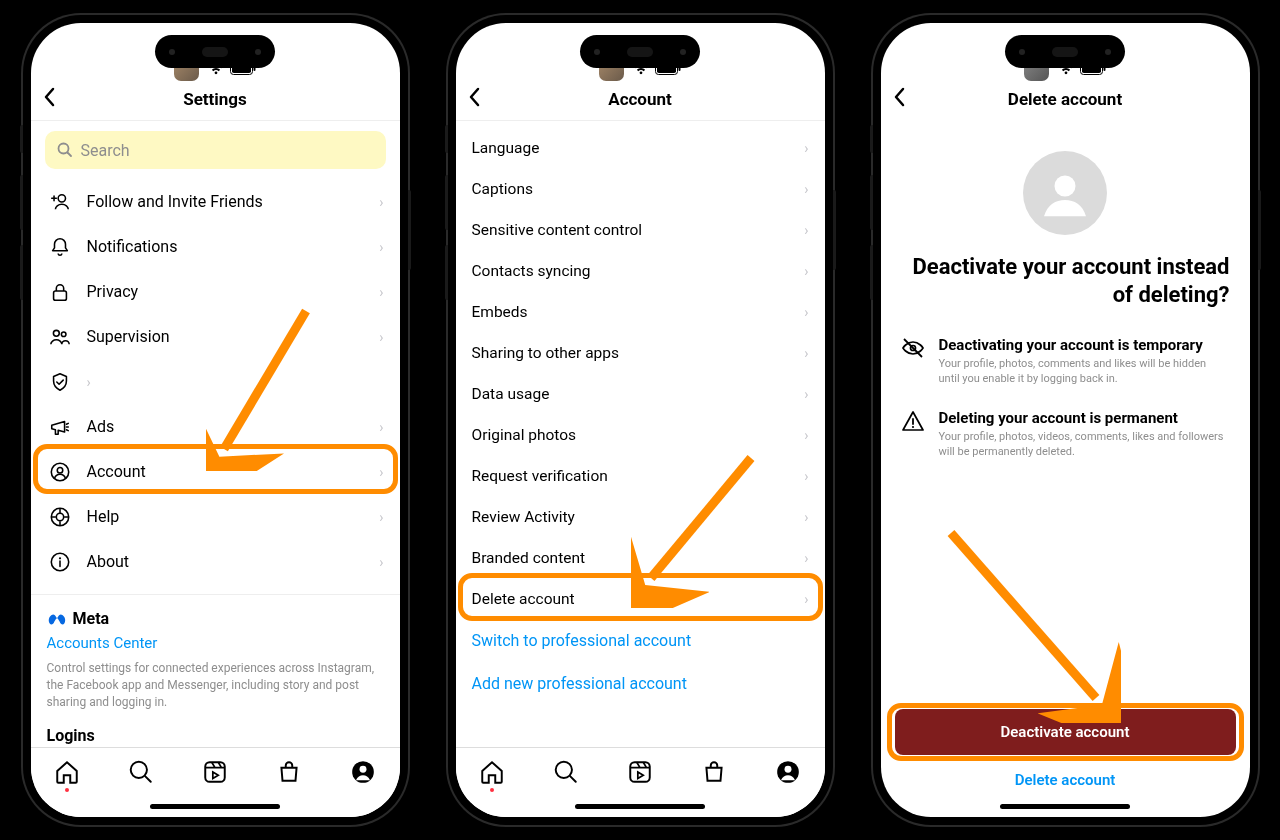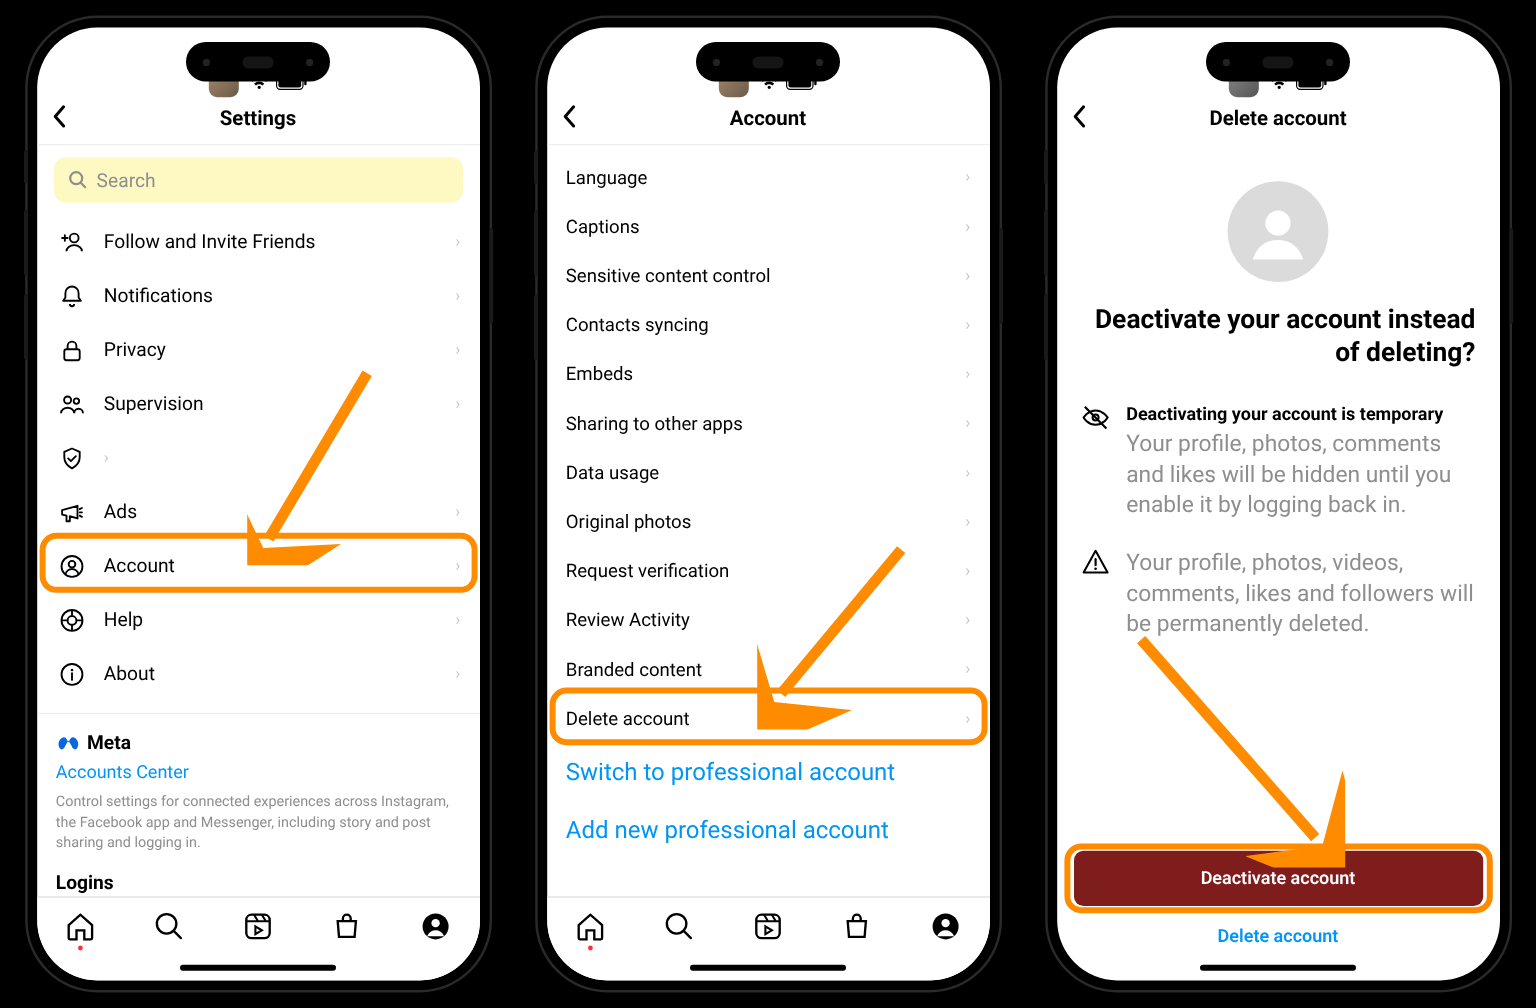--- a/index.html
+++ b/index.html
@@ -243,21 +243,21 @@
     left: 50%;
     transform: translateX(-50%);
     width: 130px;
     height: 5px;
     background: #000;
     border-radius: 3px;
     z-index: 20;
   }
   .blue-link {
     color: #0095f6;
-    font-size: 20px;
+    font-size: 16px;
     padding: 12px 16px;
     cursor: pointer;
   }
   .avatar {
     width: 84px;
     height: 84px;
     border-radius: 50%;
     background: #dbdbdb;
     display: flex;
     align-items: center;
@@ -279,21 +279,21 @@
   .info-icon {
     width: 24px;
     flex-shrink: 0;
   }
   .info-title {
     font-size: 15px;
     font-weight: 700;
     margin-bottom: 3px;
   }
   .info-desc {
-    font-size: 19px;
+    font-size: 11px;
     color: #8e8e8e;
     line-height: 1.35;
   }
   .primary-btn {
     background: #7f1d1d;
     color: #fff;
     text-align: center;
     padding: 14px;
     border-radius: 8px;
     font-weight: 600;
@@ -705,20 +705,21 @@
 
     <div class="info-block">
       <div class="info-icon">
         <svg width="24" height="24" viewBox="0 0 24 24">
             <path d="M12 3L2 21h20L12 3z" stroke="#000" stroke-width="1.7" fill="none" stroke-linejoin="round"></path>
             <line x1="12" y1="10" x2="12" y2="15" stroke="#000" stroke-width="1.8" stroke-linecap="round"></line>
             <circle cx="12" cy="18" r="1.1" fill="#000"></circle>
           </svg>
       </div>
       <div>
+        <div class="info-title">Deleting your account is permanent</div>
         <div class="info-desc">Your profile, photos, videos, comments, likes and followers will be permanently deleted.</div>
       </div>
     </div>
 
     <div class="spacer"></div>
 
     <div style="position:relative; padding-bottom:12px;">
       <div class="highlight-box" style="left:6px; right:6px; top:-6px; height:58px;"></div>
       <div class="primary-btn">Deactivate account</div>
       <div class="secondary-link">Delete account</div>

